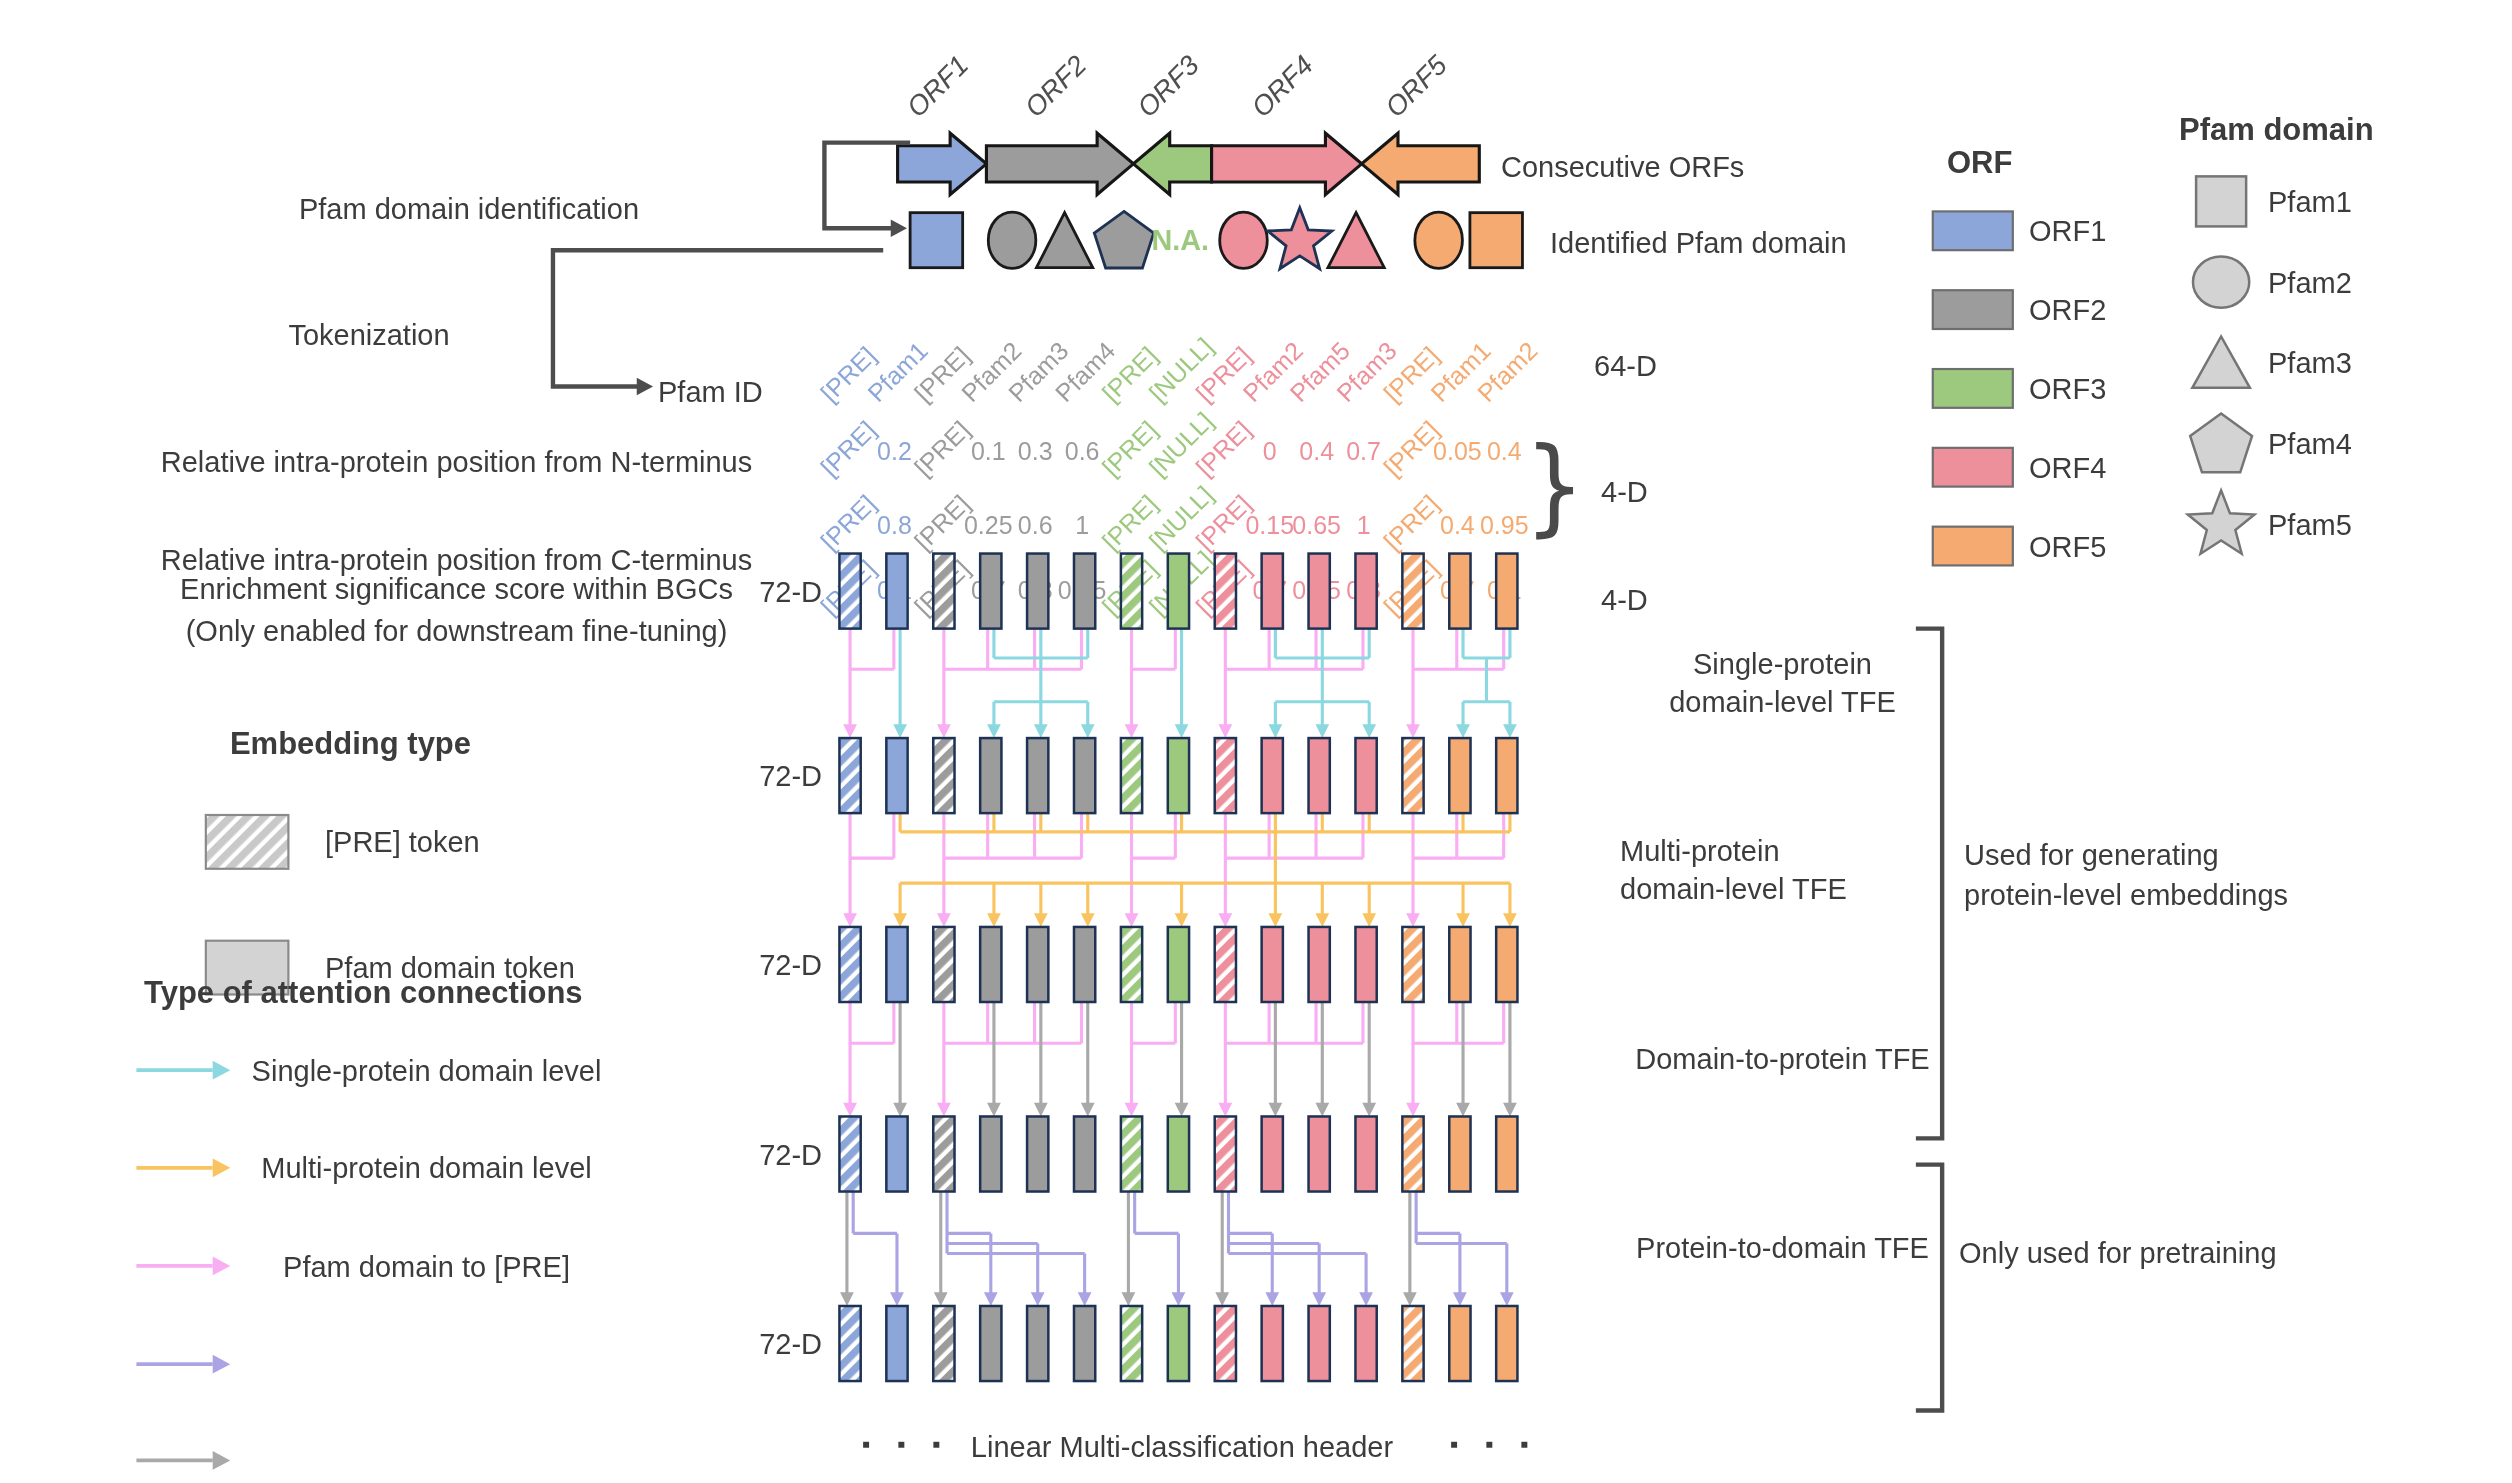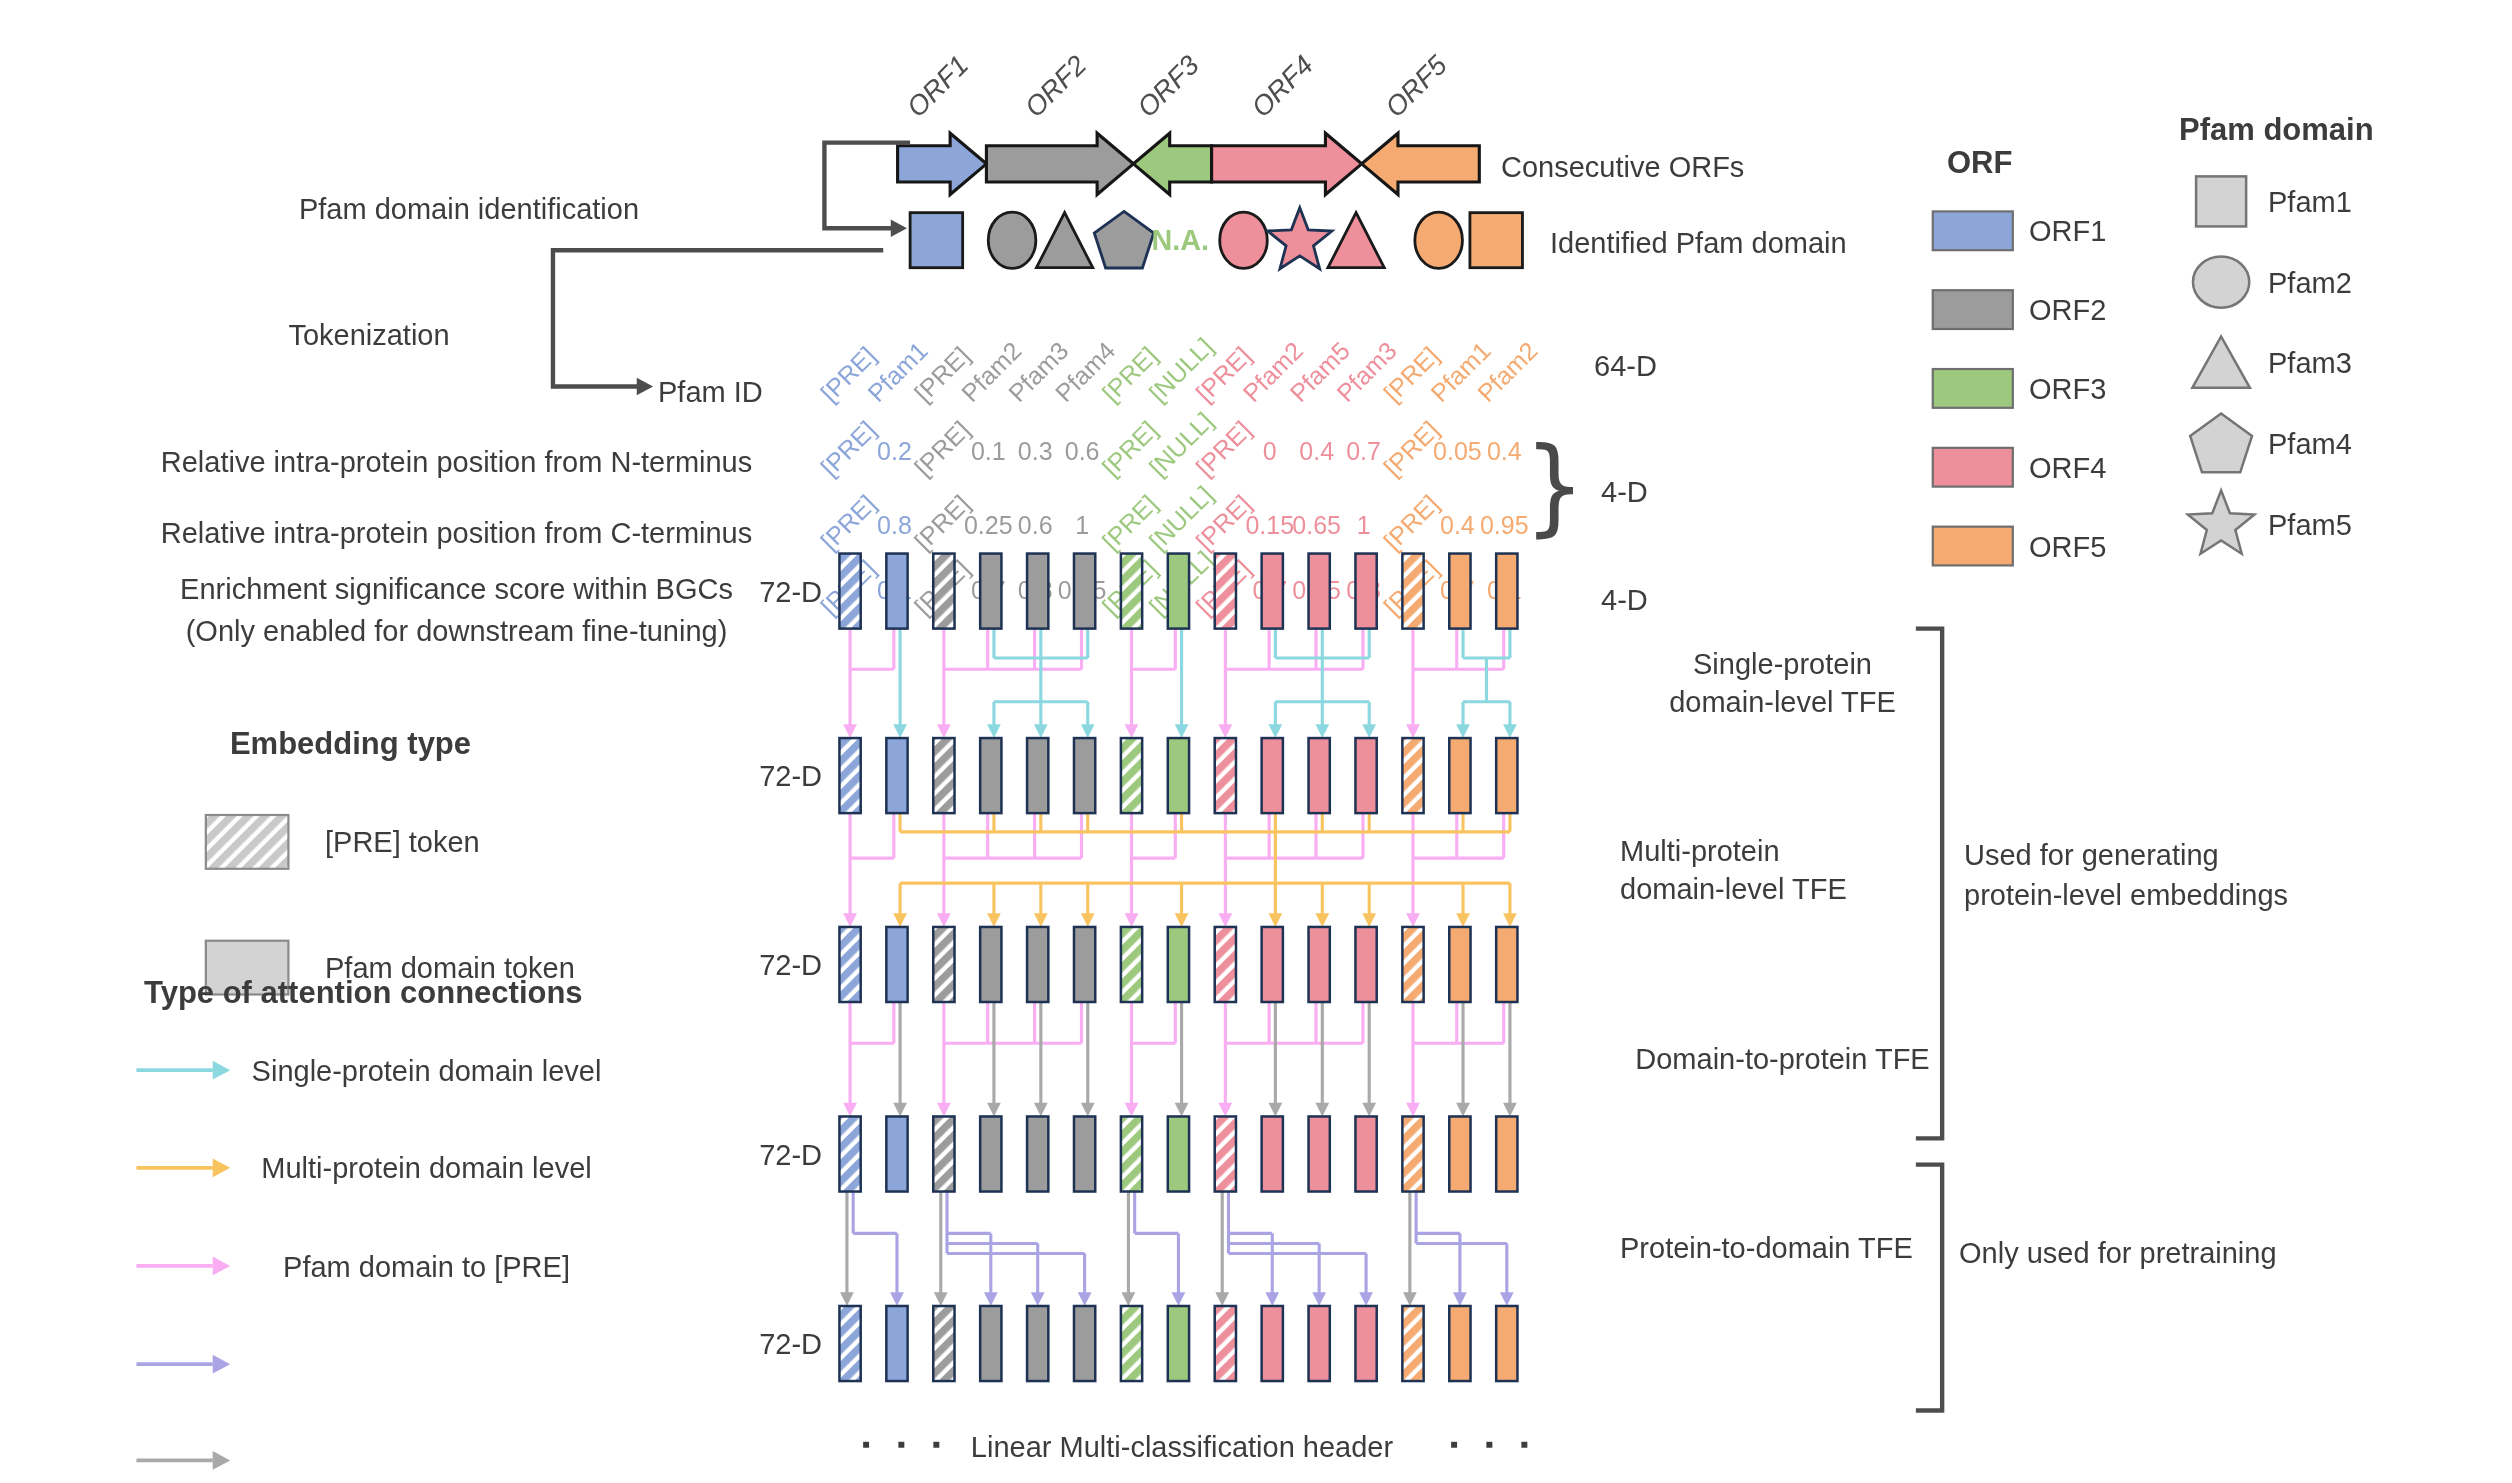--- a/index.html
+++ b/index.html
@@ -440,21 +440,21 @@
       <polygon points="340,2320 340,2350 368,2335" fill="#A9A9A9"></polygon>
     </svg>
 
   <div class="lbl" style="left:1501px;top:149px">Consecutive ORFs</div>
   <div class="lbl" style="left:1550px;top:225px">Identified Pfam domain</div>
   <div class="lbl r" style="left:125px;top:191px;width:688px">Pfam domain identification</div>
   <div class="lbl r" style="left:197px;top:317px;width:344px">Tokenization</div>
   <div class="lbl" style="left:658px;top:374px">Pfam ID</div>
 
   <div class="lbl r" style="left:97px;top:444px;width:719px">Relative intra-protein position from N-terminus</div>
-  <div class="lbl r" style="left:97px;top:515px;width:719px">Relative intra-protein position from C-terminus</div>
+  <div class="lbl r" style="left:97px;top:542px;width:719px">Relative intra-protein position from C-terminus</div>
   <div class="lbl r" style="left:97px;top:571px;width:719px">Enrichment significance score within BGCs</div>
   <div class="lbl r" style="left:97px;top:613px;width:719px">(Only enabled for downstream fine-tuning)</div>
 
   <div class="lbl" style="left:1594px;top:348px">64-D</div>
   <div class="brace" style="left:1521px;top:424px">}</div>
   <div class="lbl" style="left:1601px;top:474px">4-D</div>
   <div class="lbl" style="left:1601px;top:582px">4-D</div>
 
   <div class="lbl b" style="left:1947px;top:143px">ORF</div>
   <div class="lbl b" style="left:2179px;top:110px">Pfam domain</div>
@@ -486,15 +486,15 @@
     <div class="lbl" style="left: 697px; top: 574px; width: 125px; text-align: right;">72-D</div>
     <div class="lbl" style="left: 697px; top: 758px; width: 125px; text-align: right;">72-D</div>
     <div class="lbl" style="left: 697px; top: 947px; width: 125px; text-align: right;">72-D</div>
     <div class="lbl" style="left: 697px; top: 1137px; width: 125px; text-align: right;">72-D</div>
     <div class="lbl" style="left: 697px; top: 1326px; width: 125px; text-align: right;">72-D</div>
     <div class="lbl pre" style="left: 1620px; top: 646px; width: 325px; text-align: center;">Single-protein
 domain-level TFE</div>
     <div class="lbl pre" style="left: 1620px; top: 833px; width: 325px; text-align: left;">Multi-protein
 domain-level TFE</div>
     <div class="lbl pre" style="left: 1620px; top: 1041px; width: 325px; text-align: center;">Domain-to-protein TFE</div>
-    <div class="lbl pre" style="left: 1620px; top: 1230px; width: 325px; ">Protein-to-domain TFE</div>
+    <div class="lbl pre" style="left: 1620px; top: 1230px; width: 325px; text-align: center;">Protein-to-domain TFE</div>
   </div>
 
 
 </body></html>

